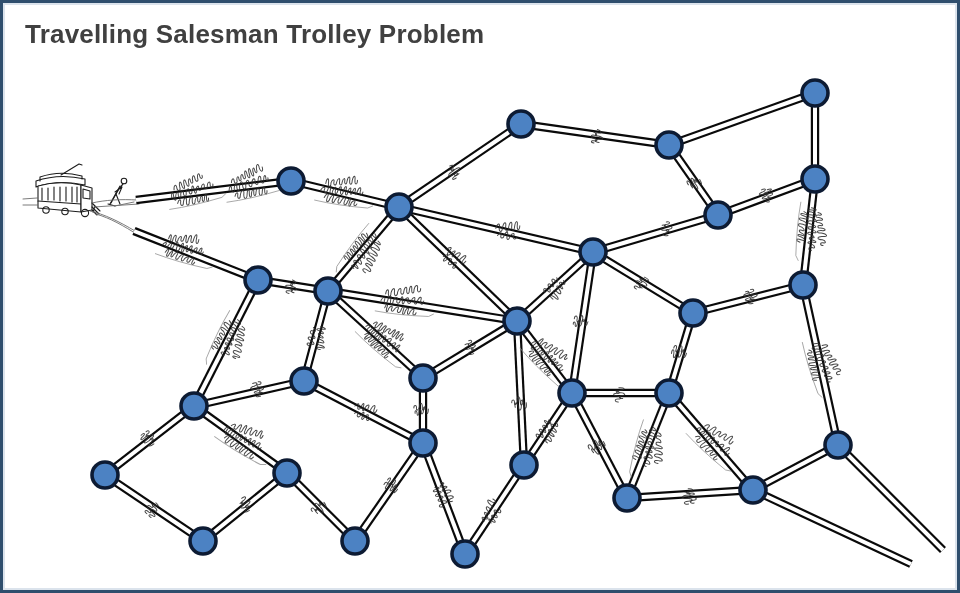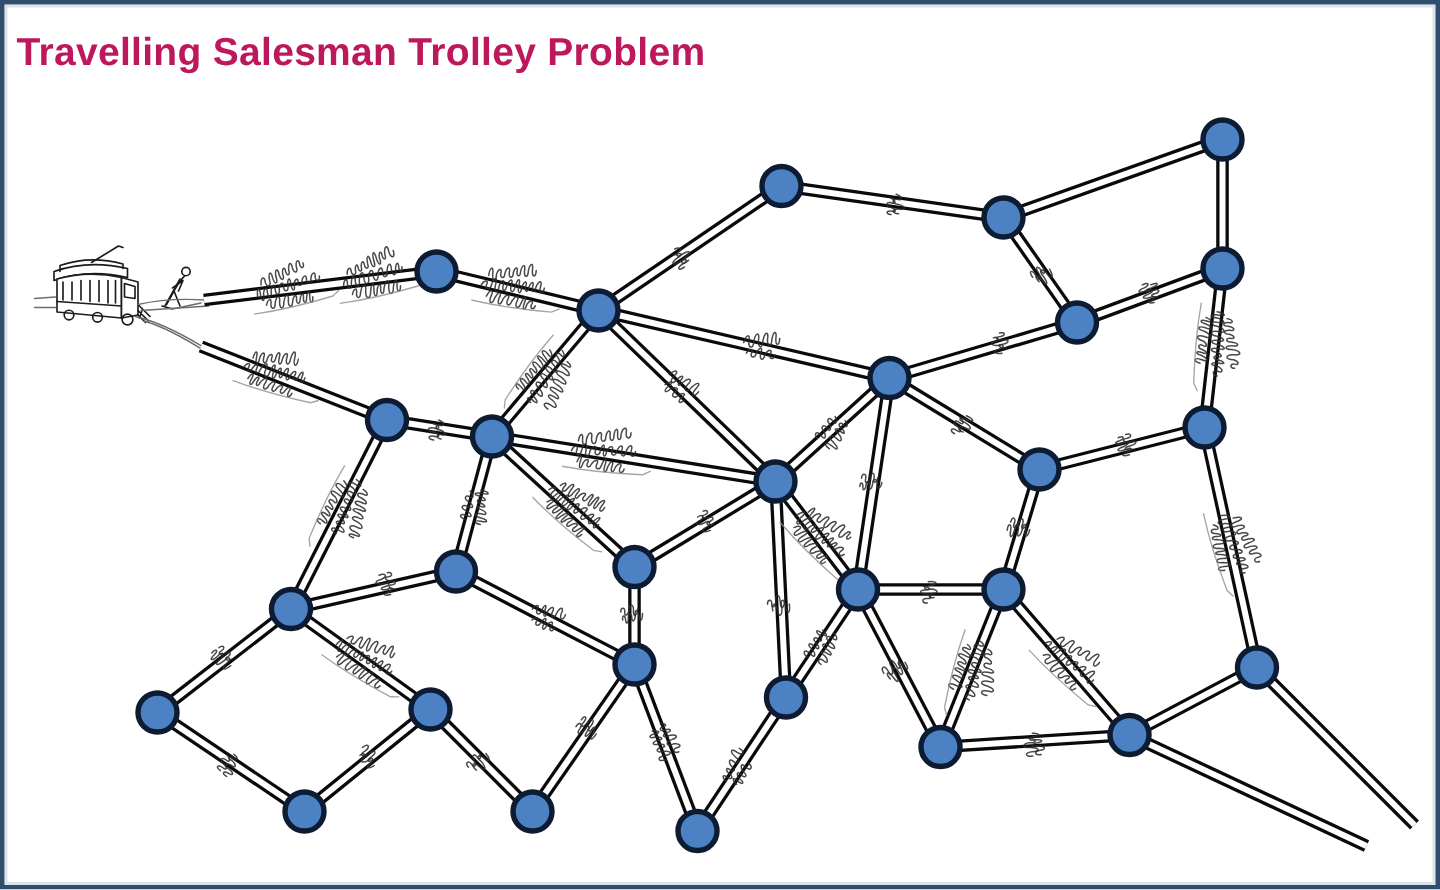--- a/index.html
+++ b/index.html
@@ -5,22 +5,22 @@
   html,body{margin:0;padding:0;background:#e9eef4;}
   .page{
     position:relative; width:960px; height:593px; box-sizing:border-box;
     background:#ffffff;
     border:3px solid #2f4e6d;
     box-shadow: inset 0 0 0 2px #dbe3ec;
     overflow:hidden;
     font-family:"Liberation Sans", sans-serif;
   }
   .title{
-    position:absolute; left:8px; top:16px;
-    font-size:26px; font-weight:bold; color:#be185d; letter-spacing:0.2px;
+    position:absolute; left:22px; top:16px;
+    font-size:26px; font-weight:bold; color:#404040; letter-spacing:0.2px;
   }
   svg{ position:absolute; left:0; top:0; }
   .sketch{ stroke:#1c1c1c; fill:none; stroke-width:1.1; stroke-linecap:round; stroke-linejoin:round; }
   .sketch-fill{ stroke:#1c1c1c; fill:#ffffff; stroke-width:1.1; stroke-linejoin:round; }
   .sketch-thin{ stroke:#6c6c6c; fill:none; stroke-width:0.9; stroke-linecap:round; }
 </style>
 </head>
 <body>
 
 <div class="page">

